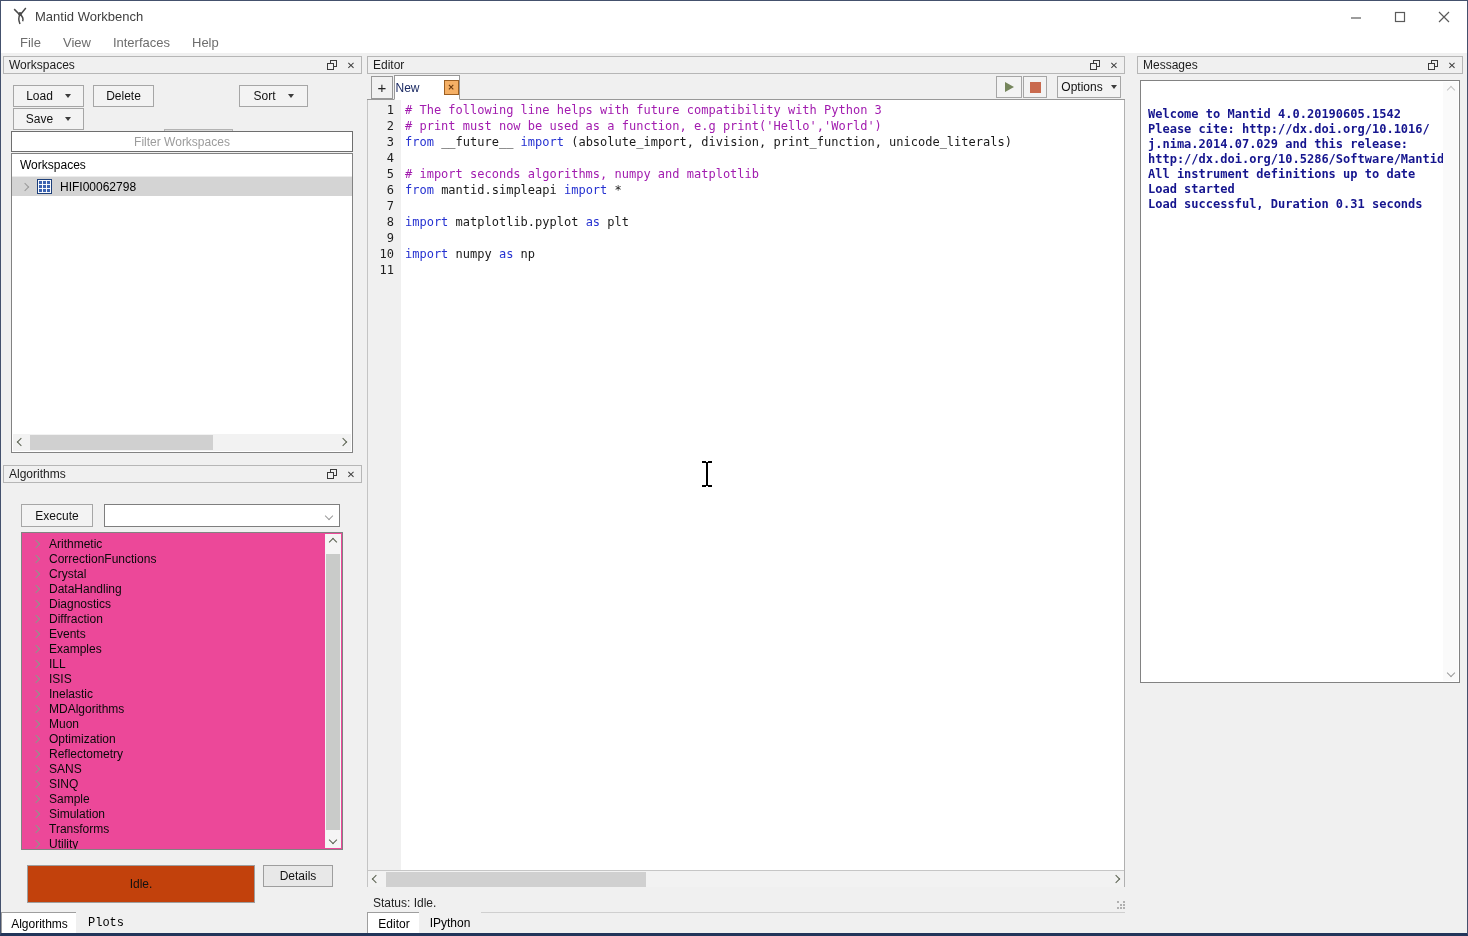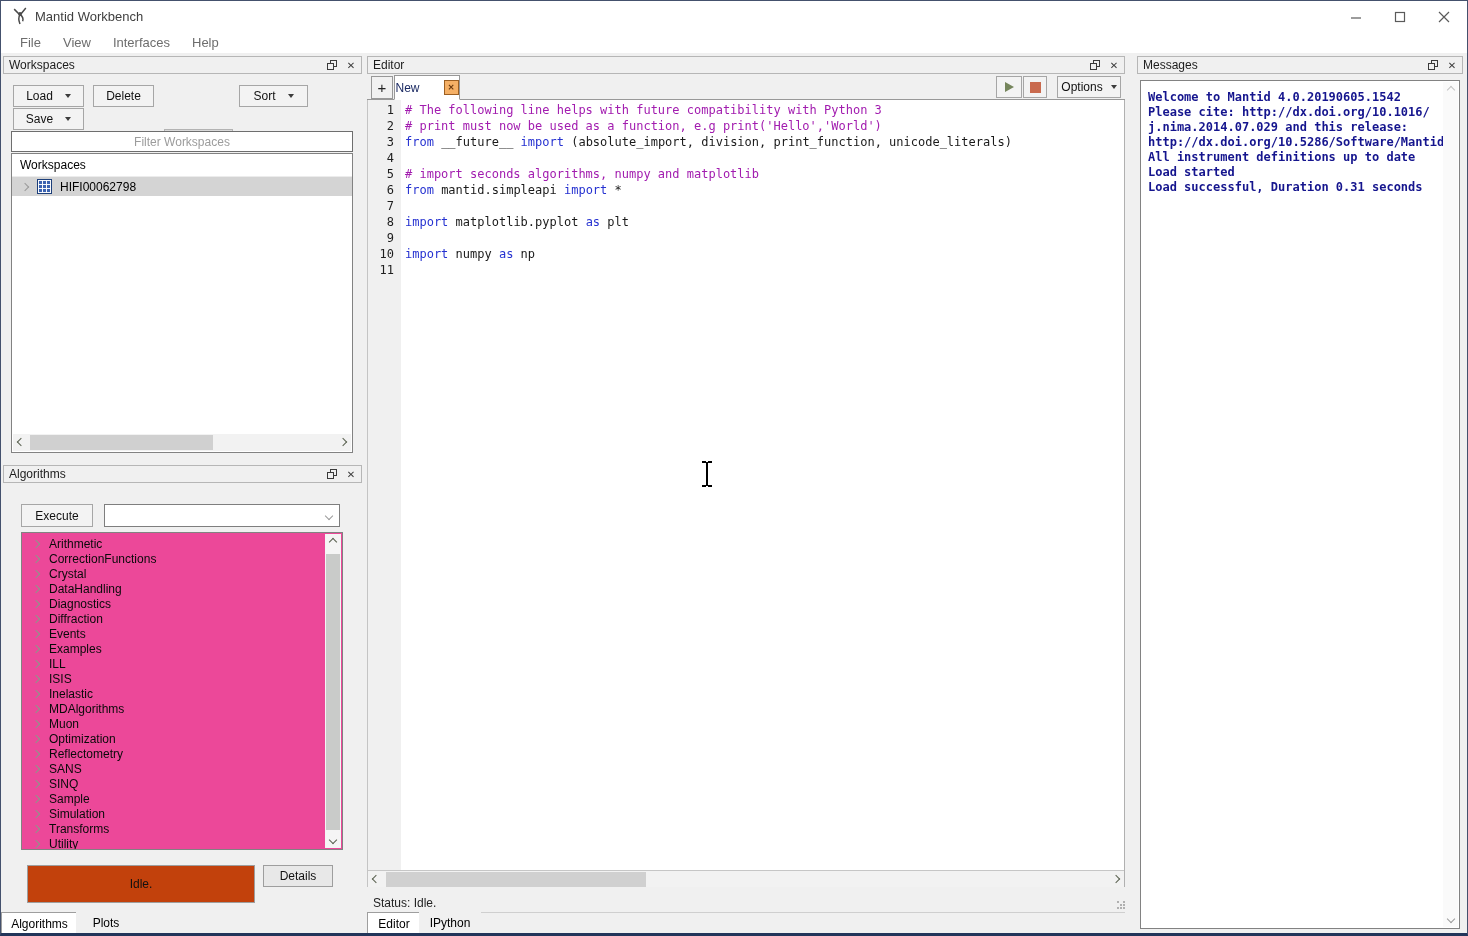--- a/index.html
+++ b/index.html
@@ -94,21 +94,21 @@
   .ct .comment{color:#a21caf;}
   .ibeam{left:332px;top:360px;width:14px;height:28px;}
   .ibeam i{position:absolute;background:#000;}
 
   .status-row{left:366px;top:893px;width:758px;height:19px;border-bottom:1px solid #cfcfcf;
               display:flex;align-items:center;font-size:12px;color:#222;padding-left:6px;}
   .grip{position:absolute;right:6px;top:7px;width:2px;height:2px;background:#b0b0b0;
         box-shadow:0 6px 0 #b0b0b0,3px 3px 0 #b0b0b0,6px 0 0 #b0b0b0,6px 6px 0 #b0b0b0,3px 6px 0 #b0b0b0,6px 3px 0 #b0b0b0;}
 
   
-  .msg-box{left:1139px;top:79px;width:320px;height:849px;background:#fff;border:1px solid #828282;padding:9px 0 0 7px;overflow:hidden;}
+  .msg-box{left:1139px;top:79px;width:320px;height:603px;background:#fff;border:1px solid #828282;padding:26px 0 0 7px;overflow:hidden;}
   .msg-line{font-family:"DejaVu Sans Mono",monospace;font-weight:bold;font-size:12px;line-height:15px;color:#15158e;white-space:pre;}
 </style>
 </head>
 <body>
 
 <div class="abs titlebar">
   <svg class="abs" style="left:10px;top:6px" width="18" height="18" viewBox="0 0 17 17">
     <path d="M3 2 L8 7 M14 1 L9 7 M8.5 7 C7 9.5 7 12.5 8.5 16 M8.5 7 C11 9 12 11 11 13.5" stroke="#4a4a4a" fill="none" stroke-width="1.4"></path>
     <circle cx="8.5" cy="6.5" r="1.7" fill="#4a4a4a"></circle>
   </svg>
@@ -300,21 +300,21 @@
   </div>
 </div>
 <div class="abs btn" style="left:26px;top:864px;width:228px;height:38px;background:#c2410c;border-color:#9e9e9e">
   <span>Idle.</span>
 </div>
 <div class="abs btn" style="left:262px;top:864px;width:70px;height:22px;background:#e8e8e8;border-color:#9e9e9e">
   <span>Details</span>
 </div>
 <div class="abs" style="left:0;top:911px;width:363px;height:22px" id="left-tabs">
     <div class="tab active" style="left: 0px; width: 75px;">Algorithms</div>
-    <div class="tab inactive" style="left: 75px; width: 60px;">Plots</div>
+    <div class="tab inactive" style="left: 75px; width: 60px; font-family: Liberation Mono, monospace;">Plots</div>
   </div>
 
 <div class="abs dock-header" style="left:366px;top:55px;width:758px">
   <span>Editor</span>
   <span class="hdr-icons">
     <svg width="10" height="10">
         <rect x="3.5" y="0.5" width="6" height="6" fill="#f0f0f0" stroke="#3a3a3a"></rect>
         <rect x="0.5" y="3.5" width="6" height="6" fill="#f0f0f0" stroke="#3a3a3a"></rect>
       </svg>
     <span class="close-x"></span>

